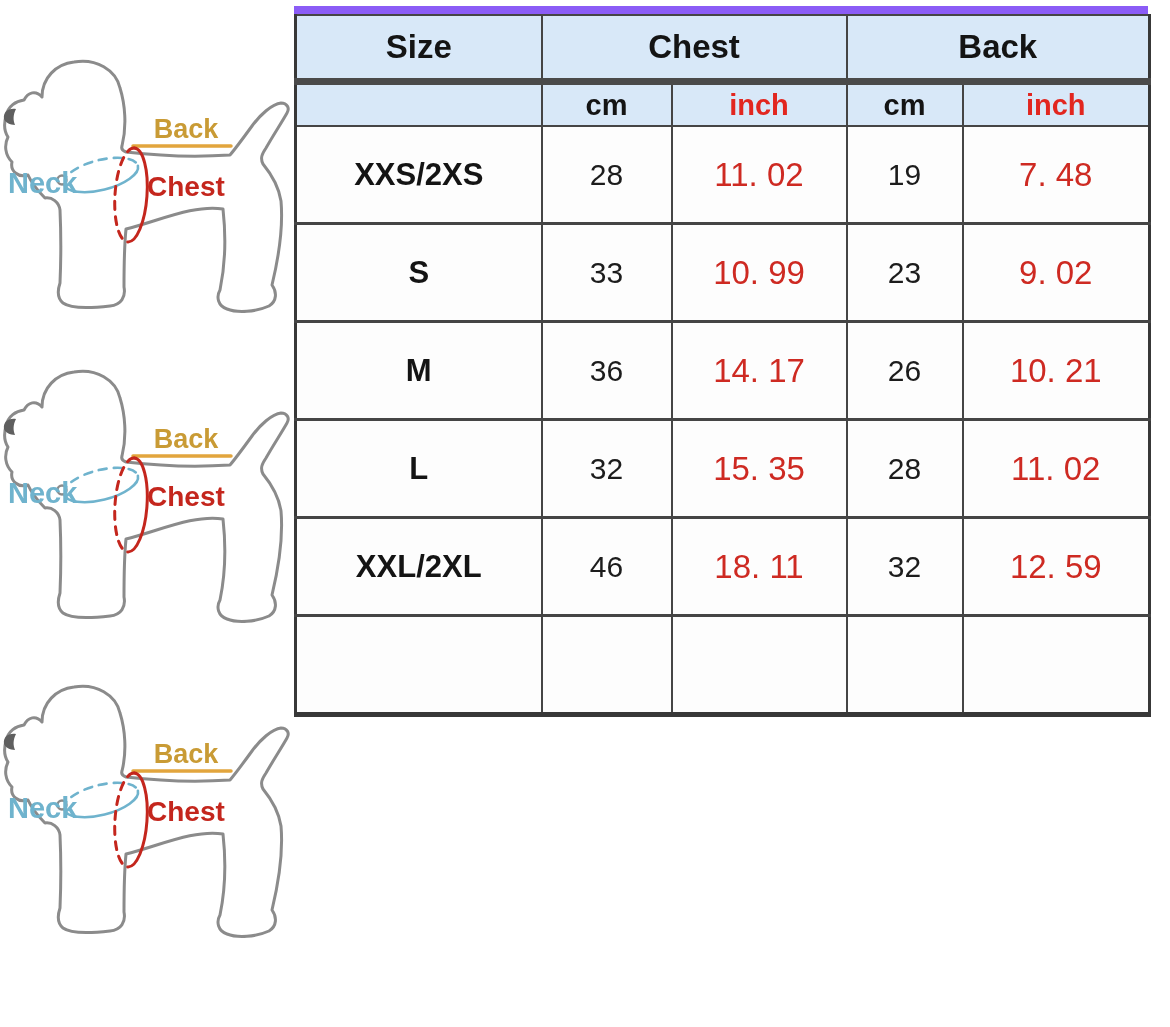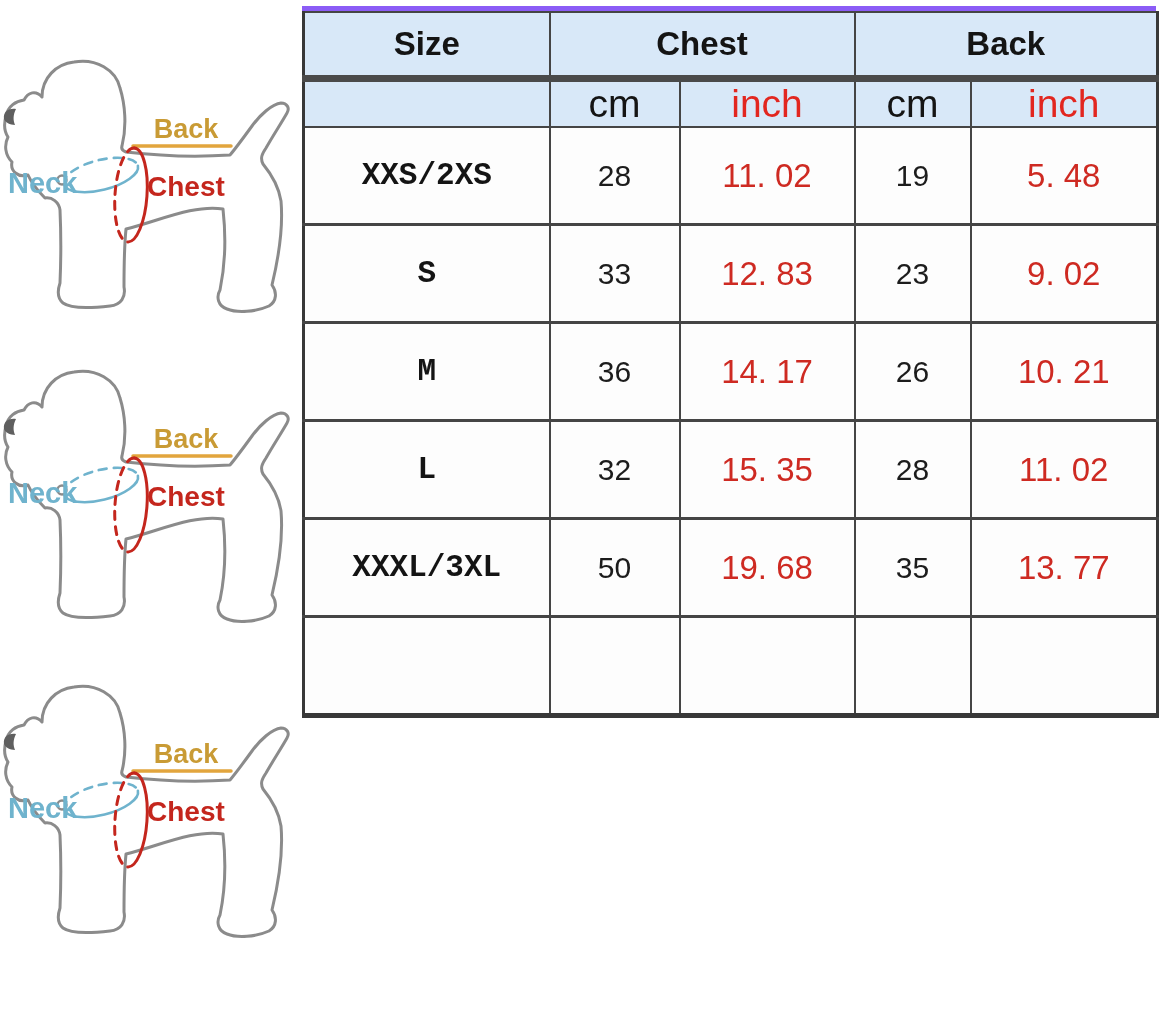--- a/index.html
+++ b/index.html
@@ -18,42 +18,42 @@
   .back-line{stroke:var(--back-line);stroke-width:3.5;stroke-linecap:round;}
   .neck-arc{fill:none;stroke:var(--neck);stroke-width:2.6;stroke-linecap:round;}
   .chest-arc{fill:none;stroke:var(--chest);stroke-width:3;stroke-linecap:round;}
   .dashed{stroke-dasharray:8 7;}
   .neck-end{fill:#ffffff;stroke:var(--dog-outline);stroke-width:2.4;}
   .t-back{fill:var(--back-label);font-size:27px;font-weight:bold;text-anchor:middle;}
   .t-neck{fill:var(--neck);font-size:29px;font-weight:bold;}
   .t-chest{fill:var(--chest);font-size:28px;font-weight:bold;}
   
   .table-wrap{
-    position:absolute;left:302px;top:6px;width:854px;
-    border-top:5px solid #8b5cf6;
+    position:absolute;left:294px;top:6px;width:854px;
+    border-top:8px solid #8b5cf6;
   }
   table.size-table{
     border-collapse:collapse;table-layout:fixed;width:100%;
     border:3px solid #383838;border-bottom-width:5px;border-top:2px solid #a2794f;
     background:#fdfdfd;
   }
   .size-table th,.size-table td{
     border:2px solid var(--grid-dark);
     text-align:center;vertical-align:middle;padding:0;
     overflow:hidden;white-space:nowrap;
   }
   .size-table thead th{background:var(--header-bg);}
   .size-table tr.hrow1 th{
     height:62px;font-size:33px;font-weight:bold;color:var(--text-black);
     border-bottom:7px solid #4a4a4a;
   }
-  .size-table tr.hrow2 th{height:40px;font-size:39px;font-weight:normal;color:var(--text-black);}
+  .size-table tr.hrow2 th{height:40px;font-size:29px;font-weight:bold;color:var(--text-black);}
   .size-table tr.hrow2 th.inch{color:var(--inch-red);margin-top:16px;}
   .size-table tbody td{height:95px;border-bottom-width:3px;}
-  .size-table td.col-size{font-weight:bold;font-size:31px;color:var(--text-black);font-family:Liberation Mono, monospace;}
+  .size-table td.col-size{font-weight:bold;font-size:31px;color:var(--text-black);}
   .size-table td.col-cm{font-size:30px;color:#1c1c1c;border-radius:18px;}
   .size-table td.col-inch{font-size:33px;color:var(--value-red);}
 </style>
 </head>
 <body>
 
 <div class="dog-slot slot1">
   <svg class="dog-svg" viewBox="0 50 300 270" xmlns="http://www.w3.org/2000/svg">
     <path class="dog-body" d="
       M 6,118
@@ -211,49 +211,49 @@
         <th class="cm">cm</th>
         <th class="inch">inch</th>
       </tr>
     </thead>
     <tbody>
         <tr>
           <td class="col-size">XXS/2XS</td>
           <td class="col-cm">28</td>
           <td class="col-inch">11. 02</td>
           <td class="col-cm">19</td>
-          <td class="col-inch">5. 48</td>
+          <td class="col-inch">7. 48</td>
         </tr>
         <tr>
           <td class="col-size">S</td>
           <td class="col-cm">33</td>
-          <td class="col-inch">12. 83</td>
+          <td class="col-inch">10. 99</td>
           <td class="col-cm">23</td>
           <td class="col-inch">9. 02</td>
         </tr>
         <tr>
           <td class="col-size">M</td>
           <td class="col-cm">36</td>
           <td class="col-inch">14. 17</td>
           <td class="col-cm">26</td>
           <td class="col-inch">10. 21</td>
         </tr>
         <tr>
           <td class="col-size">L</td>
           <td class="col-cm">32</td>
           <td class="col-inch">15. 35</td>
           <td class="col-cm">28</td>
           <td class="col-inch">11. 02</td>
         </tr>
         <tr>
-          <td class="col-size">XXXL/3XL</td>
-          <td class="col-cm">50</td>
-          <td class="col-inch">19. 68</td>
-          <td class="col-cm">35</td>
-          <td class="col-inch">13. 77</td>
+          <td class="col-size">XXL/2XL</td>
+          <td class="col-cm">46</td>
+          <td class="col-inch">18. 11</td>
+          <td class="col-cm">32</td>
+          <td class="col-inch">12. 59</td>
         </tr>
         <tr>
           <td class="col-size"></td>
           <td class="col-cm"></td>
           <td class="col-inch"></td>
           <td class="col-cm"></td>
           <td class="col-inch"></td>
         </tr>
       </tbody>
   </table>

